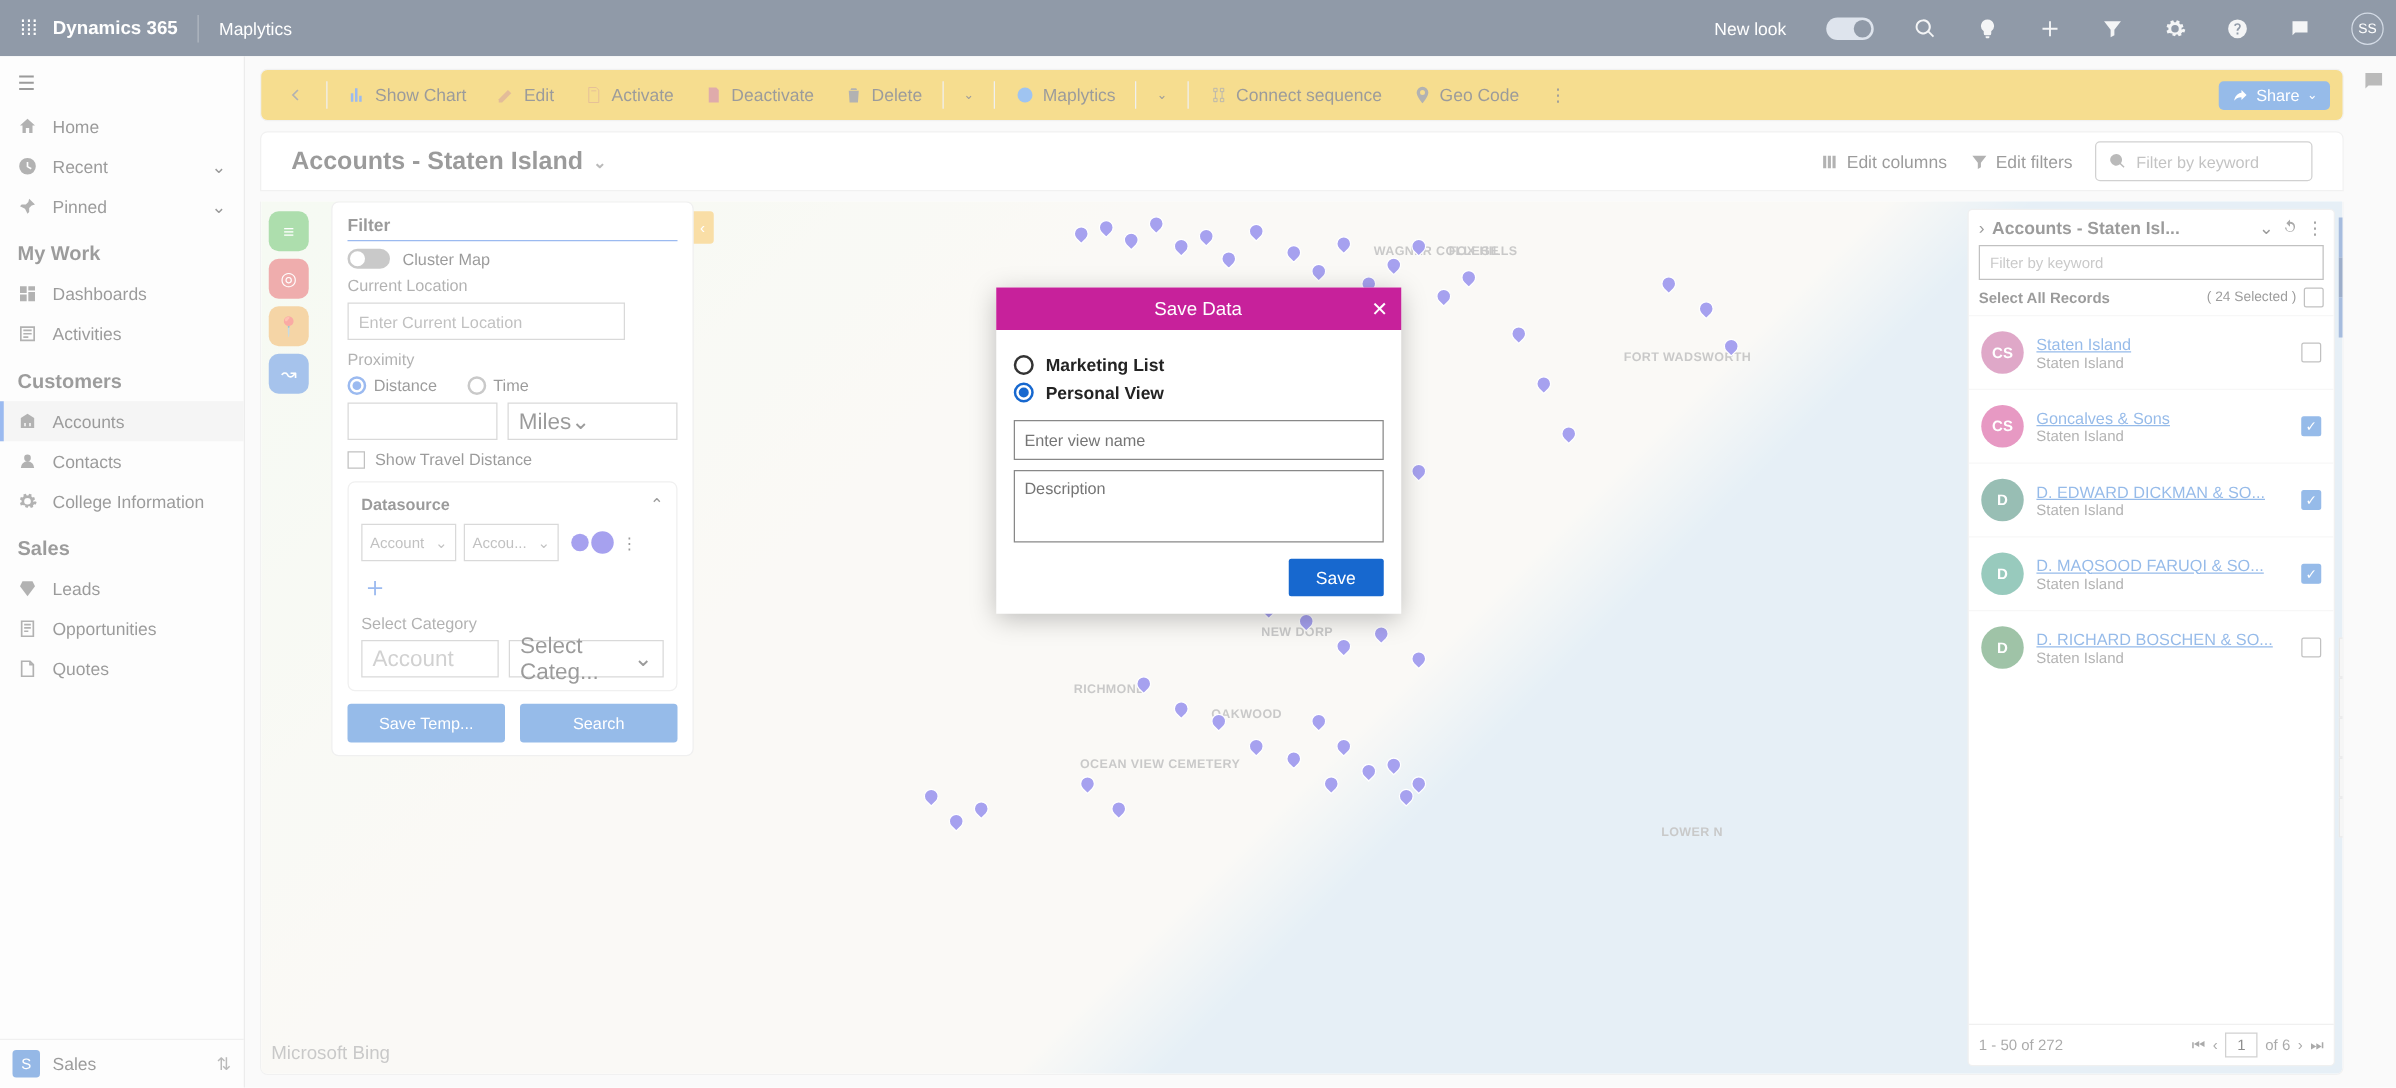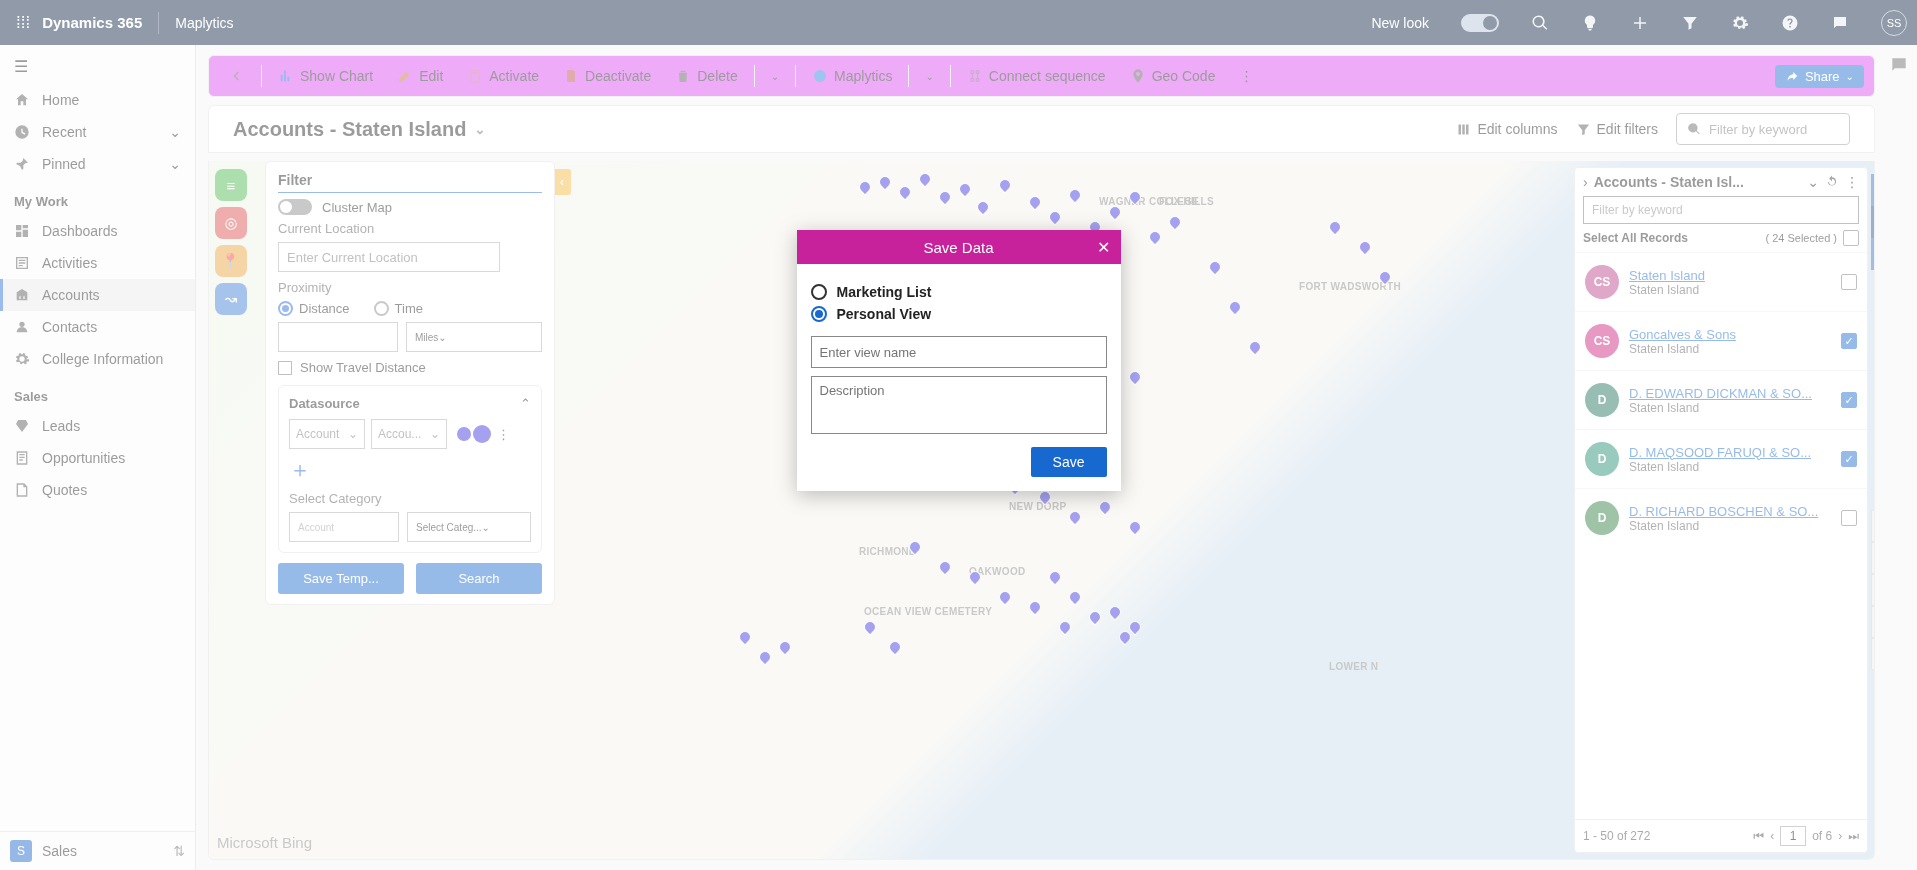--- a/index.html
+++ b/index.html
@@ -21,29 +21,29 @@
 
 .shell { display:flex; height:825px; }
 
 
 .sidebar { width:196px; border-right:1px solid #d6d6d6; background:#fafafa; padding-top:12px; display:flex; flex-direction:column; position:relative;}
 .sidebar .ham { margin:0 14px 8px; font-size:16px;}
 .sb-item { display:flex; align-items:center; gap:12px; padding:8px 14px; font-size:14px; color:#222; position:relative;}
 .sb-item .chev { position:absolute;right:14px;}
 .sb-item.active { background:#e8e8e8; }
 .sb-item.active::before { content:""; position:absolute;left:0;top:0;bottom:0;width:3px;background:#2266dd;}
-.sb-header { font-weight:600; font-size:13px; padding:14px 14px 6px; color:#242424;}
+.sb-header { font-weight:600; font-size:16px; padding:14px 14px 6px; color:#242424;}
 .sb-item svg { width:16px;height:16px; fill:#555; flex-shrink:0;}
 .sb-footer { margin-top:auto; border-top:1px solid #ddd; padding:8px 10px; display:flex; align-items:center; gap:10px;}
 .sb-footer .tile { background:#1662c7;color:#fff;width:22px;height:22px;display:flex;align-items:center;justify-content:center;font-size:12px;border-radius:3px;}
 .sb-footer .updn { margin-left:auto; font-size:14px;color:#666;}
 
 
 .main { flex:1; background:#f4f4f4; padding:10px 42px 10px 12px; display:flex; flex-direction:column; gap:8px; position:relative;}
-.cmdbar { background:#d946ef; border:1px solid #e0e0e0; border-radius:6px; height:42px; display:flex; align-items:center; padding:0 10px; gap:4px;}
+.cmdbar { background:#eab308; border:1px solid #e0e0e0; border-radius:6px; height:42px; display:flex; align-items:center; padding:0 10px; gap:4px;}
 .cmdbar .btn { display:flex; align-items:center; gap:6px; padding:6px 10px; font-size:14px; border-radius:4px;}
 .cmdbar .btn svg { width:16px;height:16px;}
 .cmdbar .sep { width:1px;height:22px;background:#ddd;margin:0 2px;}
 .cmdbar .spacer{flex:1;}
 .cmdbar .share { background:#1768cf;color:#fff;border-radius:4px;padding:4px 10px;display:flex;align-items:center;gap:6px;font-size:13px;}
 .cmdbar .share svg{width:14px;height:14px;fill:#fff;}
 .cmdbar .chev-sm{font-size:10px;}
 
 
 .viewheader { background:#fff; border:1px solid #e0e0e0; border-radius:6px 6px 0 0; height:48px; display:flex; align-items:center; padding:0 24px; gap:18px;}
@@ -73,21 +73,21 @@
 .filter-panel .row { margin:6px 0;}
 .filter-panel label { color:#555; font-size:13px;}
 .filter-panel input[type=text]{ width:100%;height:30px;border:1px solid #aaa;padding:0 8px;font-size:13px;}
 .filter-panel .toggle-sm{ width:34px;height:16px;background:#888;border-radius:8px;position:relative;display:inline-block;vertical-align:middle;}
 .filter-panel .toggle-sm .k{width:12px;height:12px;border-radius:50%;background:#fff;position:absolute;left:2px;top:2px;}
 .radio-row { display:flex; gap:24px; align-items:center; margin:6px 0;}
 .radio { width:15px;height:15px;border-radius:50%;border:2px solid #2266dd;display:inline-flex;align-items:center;justify-content:center;}
 .radio.on::after{content:"";width:7px;height:7px;border-radius:50%;background:#2266dd;}
 .radio.off{border-color:#888;}
 .two { display:flex; gap:8px;}
-.select { height:30px;border:1px solid #aaa;display:flex;align-items:center;justify-content:flex-start;padding:0 8px;font-size:10px;flex:1;}
+.select { height:30px;border:1px solid #aaa;display:flex;align-items:center;justify-content:flex-start;padding:0 8px;font-size:18px;flex:1;}
 .sep-box{border:1px solid #ddd;border-radius:6px;padding:10px;margin-top:10px;position:relative;}
 .sep-box .hd{display:flex;justify-content:space-between;align-items:center;margin-bottom:8px;}
 .ds-sel{height:30px;border:1px solid #aaa;display:flex;align-items:center;justify-content:space-between;padding:0 6px;font-size:12px;width:76px;color:#777;}
 .ds-row{display:flex;gap:6px;align-items:center;}
 .marker-sample{width:14px;height:14px;border-radius:50%;background:#3a2fdb;}
 .plus{color:#2266dd;font-size:22px;margin-top:6px;}
 .btnrow{display:flex;gap:12px;margin-top:10px;}
 .btn-pri{background:#1768cf;color:#fff;flex:1;text-align:center;padding:8px 0;border-radius:3px;font-size:13px;}
 .collapse-tab { position:absolute; left:344px; top:8px; background:#f2b63a;width:18px;height:26px;display:flex;align-items:center;justify-content:center;color:#fff;font-size:12px;border-radius:0 3px 3px 0;}
 
@@ -212,20 +212,21 @@
           <path d="M3 3h8v8H3zm10 0h8v5h-8zm0 7h8v11h-8zM3 13h8v8H3z"></path>
         </svg>
         <span>Dashboards</span>
       </div>
     <div class="sb-item">
         <svg viewBox="0 0 24 24">
           <path d="M4 4h16v16H4zm3 4h10M7 12h10M7 16h6" stroke="#555" fill="none" stroke-width="2"></path>
         </svg>
         <span>Activities</span>
       </div>
+    <div class="sb-header">Customers</div>
     <div class="sb-item active">
         <svg viewBox="0 0 24 24">
           <path d="M4 20V8l8-5 8 5v12H4zm4-2h2v-4H8v4zm6 0h2v-4h-2v4z"></path>
         </svg>
         <span>Accounts</span>
       </div>
     <div class="sb-item">
         <svg viewBox="0 0 24 24">
           <path d="M12 12a4 4 0 100-8 4 4 0 000 8zm-8 8a8 8 0 0116 0H4z"></path>
         </svg>

